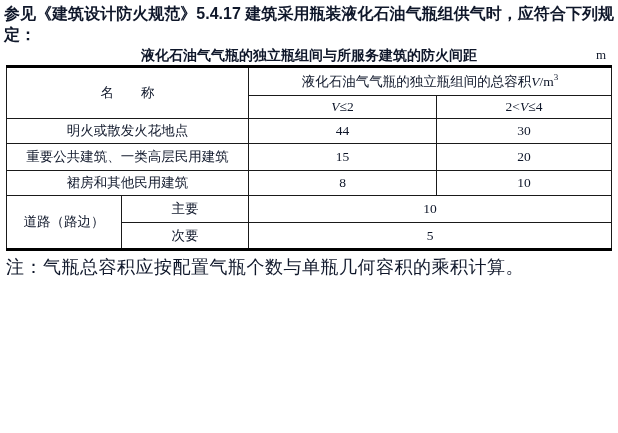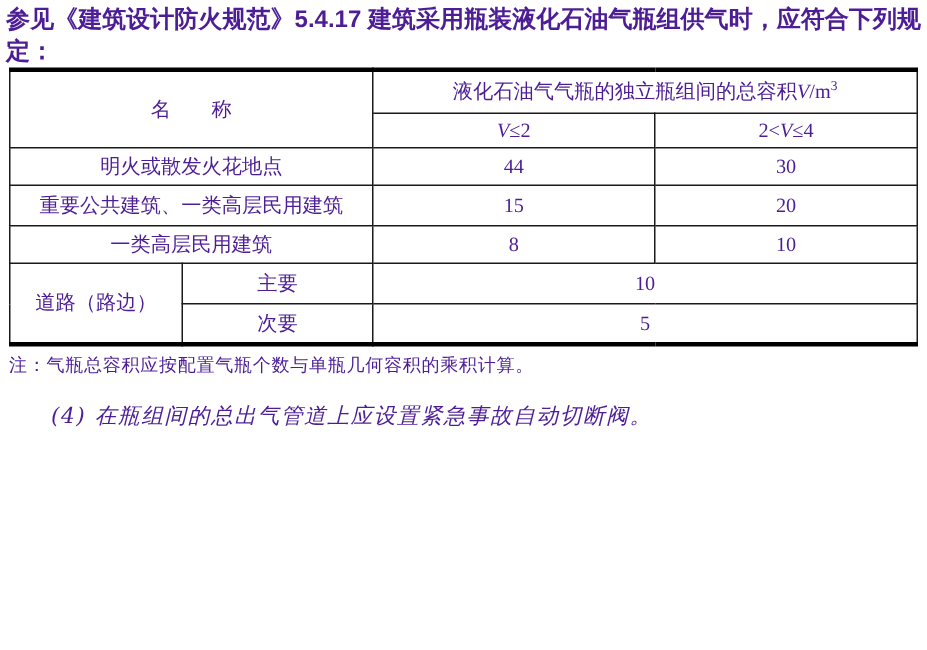--- a/index.html
+++ b/index.html
@@ -1,21 +1,21 @@
 <!DOCTYPE html>
 <html><head>
 <meta charset="utf-8">
 <style>
   html,body{margin:0;padding:0;background:#fff;}
   .page{
     position:relative;
     width:618px;height:433px;
     box-sizing:border-box;
     padding:3px 4px 0 4px;
-    background:#fff;color:#4c1d95;
+    background:#fff;color:#0f172a;
     font-family:"Liberation Sans",sans-serif;
     overflow:hidden;
   }
   
   .intro p{
     margin:0;
     font-size:16px;
     line-height:21px;
     font-weight:bold;
     text-align:justify;
@@ -67,21 +67,21 @@
   td.r5{height:24px;}
   td.r6{height:26px;}
   td.r7{height:25px;}
   .vsym{font-style:italic;font-family:"Liberation Serif",serif;}
   sup.cube{font-size:9px;}
   td.merged-val{padding-right:120px;}
   .name-head{letter-spacing:0;margin-top:25px;}
   
   .note{
     margin:4px 0 0 2px;
-    font-size:12px;
+    font-size:18px;
     font-family:"Liberation Serif",serif;
     letter-spacing:0.5px;
   }
   
   .footer{
     margin-top:17px;
     padding-left:30px;
     font-family:"DejaVu Serif",serif;
     font-style:italic;
   }
@@ -94,20 +94,24 @@
 </style>
 </head>
 <body>
 
 <div class="page">
 
   <div class="intro">
     <p>参见《建筑设计防火规范》5.4.17 建筑采用瓶装液化石油气瓶组供气时，应符合下列规定：</p>
   </div>
 
+  <div class="caption-row">
+    <span class="caption">液化石油气气瓶的独立瓶组间与所服务建筑的防火间距</span>
+    <span class="unit">m</span>
+  </div>
 
   <table class="fire">
     <colgroup>
       <col style="width:115px">
       <col style="width:127px">
       <col style="width:188px">
       <col style="width:175px">
     </colgroup>
     <tbody>
       <tr>
@@ -122,36 +126,32 @@
         <td class="r3" colspan="2">明火或散发火花地点</td>
         <td class="r3">44</td>
         <td class="r3">30</td>
       </tr>
       <tr>
         <td class="r4" colspan="2">重要公共建筑、一类高层民用建筑</td>
         <td class="r4">15</td>
         <td class="r4">20</td>
       </tr>
       <tr>
-        <td class="r5" colspan="2">一类高层民用建筑</td>
+        <td class="r5" colspan="2">裙房和其他民用建筑</td>
         <td class="r5">8</td>
         <td class="r5">10</td>
       </tr>
       <tr>
         <td class="r6" rowspan="2">道路（路边）</td>
         <td class="r6">主要</td>
         <td class="r6 merged-val" colspan="2">10</td>
       </tr>
       <tr>
         <td class="r7">次要</td>
         <td class="r7 merged-val" colspan="2">5</td>
       </tr>
     </tbody>
   </table>
 
   <div class="note">注：气瓶总容积应按配置气瓶个数与单瓶几何容积的乘积计算。</div>
 
-  <div class="footer">
-    <p>(4) 在瓶组间的总出气管道上应设置紧急事故自动切断阀。</p>
-
-  </div>
 
 </div>
 
 </body></html>

